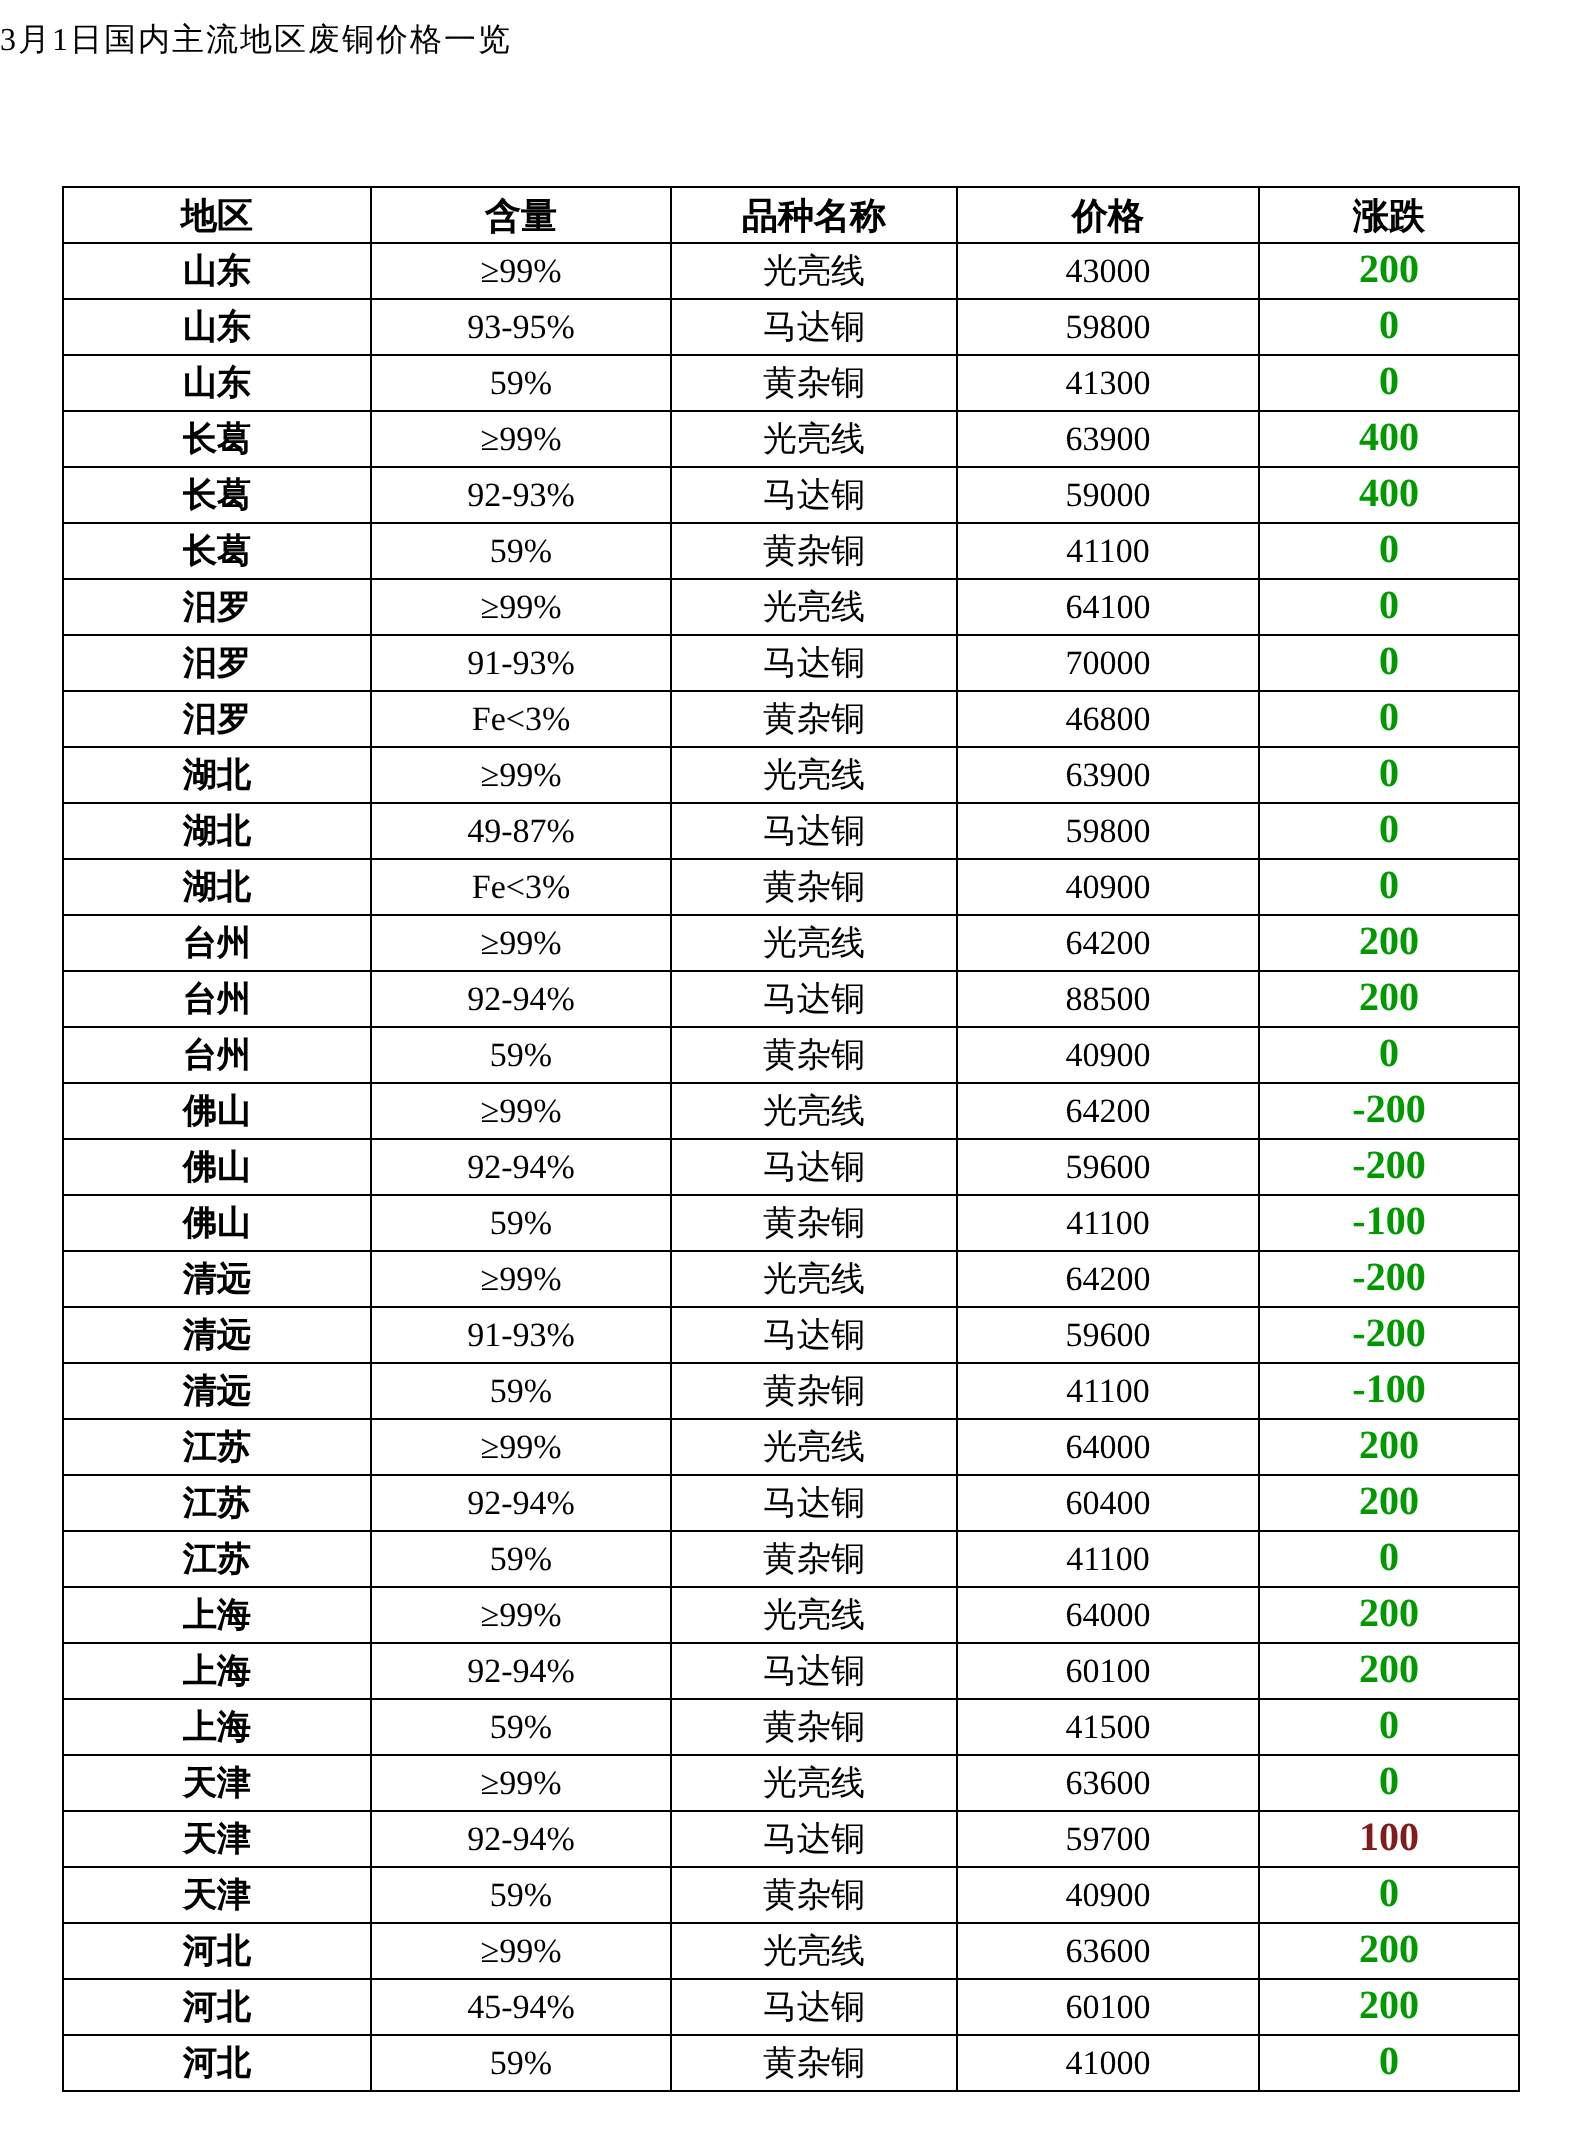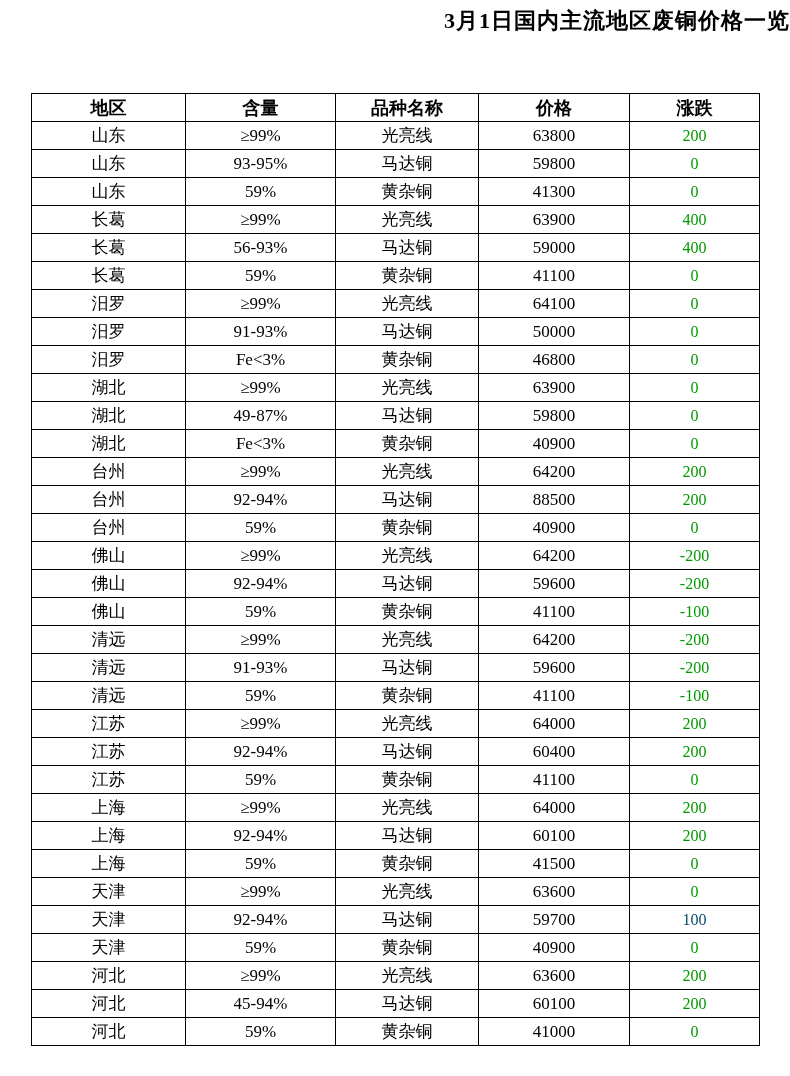--- a/index.html
+++ b/index.html
@@ -9,23 +9,23 @@
   }
   body {
     width: 790px;
     height: 1076px;
     font-family: "Liberation Serif", "DejaVu Serif", serif;
     color: #000000;
     overflow: hidden;
   }
   .page-title {
     margin: 8px 0 0 0;
-    text-align: right;
-    font-size: 22px;
-    font-weight: bold;
+    text-align: left;
+    font-size: 16px;
+    font-weight: normal;
     letter-spacing: 1px;
     line-height: 26px;
   }
   table.price-table {
     border-collapse: collapse;
     table-layout: fixed;
     margin: 59px 0 0 31px;
     width: 728px;
   }
   .price-table th,
@@ -39,26 +39,26 @@
     overflow: hidden;
   }
   .price-table th {
     font-weight: bold;
     font-size: 18px;
   }
   .price-table td {
     font-size: 17px;
   }
   .price-table td.col-region {
-    font-weight: normal;
+    font-weight: bold;
     text-align: center;
   }
   .price-table td.col-change {
-    font-weight: normal;
-    font-size: 16px;
+    font-weight: bold;
+    font-size: 20px;
   }
 </style>
 </head>
 <body>
 
 <h1 class="page-title">3月1日国内主流地区废铜价格一览</h1>
 
 <table class="price-table">
   <colgroup>
     <col style="width:154px">
@@ -74,21 +74,21 @@
         <th>品种名称</th>
         <th>价格</th>
         <th>涨跌</th>
       </tr>
   </thead>
   <tbody id="table-body">
       <tr>
         <td class="col-region">山东</td>
         <td class="col-content">≥99%</td>
         <td class="col-variety">光亮线</td>
-        <td class="col-price">63800</td>
+        <td class="col-price">43000</td>
         <td class="col-change" style="color: rgb(0, 153, 0);">200</td>
       </tr>
       <tr>
         <td class="col-region">山东</td>
         <td class="col-content">93-95%</td>
         <td class="col-variety">马达铜</td>
         <td class="col-price">59800</td>
         <td class="col-change" style="color: rgb(0, 153, 0);">0</td>
       </tr>
       <tr>
@@ -100,21 +100,21 @@
       </tr>
       <tr>
         <td class="col-region">长葛</td>
         <td class="col-content">≥99%</td>
         <td class="col-variety">光亮线</td>
         <td class="col-price">63900</td>
         <td class="col-change" style="color: rgb(0, 153, 0);">400</td>
       </tr>
       <tr>
         <td class="col-region">长葛</td>
-        <td class="col-content">56-93%</td>
+        <td class="col-content">92-93%</td>
         <td class="col-variety">马达铜</td>
         <td class="col-price">59000</td>
         <td class="col-change" style="color: rgb(0, 153, 0);">400</td>
       </tr>
       <tr>
         <td class="col-region">长葛</td>
         <td class="col-content">59%</td>
         <td class="col-variety">黄杂铜</td>
         <td class="col-price">41100</td>
         <td class="col-change" style="color: rgb(0, 153, 0);">0</td>
@@ -123,21 +123,21 @@
         <td class="col-region">汨罗</td>
         <td class="col-content">≥99%</td>
         <td class="col-variety">光亮线</td>
         <td class="col-price">64100</td>
         <td class="col-change" style="color: rgb(0, 153, 0);">0</td>
       </tr>
       <tr>
         <td class="col-region">汨罗</td>
         <td class="col-content">91-93%</td>
         <td class="col-variety">马达铜</td>
-        <td class="col-price">50000</td>
+        <td class="col-price">70000</td>
         <td class="col-change" style="color: rgb(0, 153, 0);">0</td>
       </tr>
       <tr>
         <td class="col-region">汨罗</td>
         <td class="col-content">Fe&lt;3%</td>
         <td class="col-variety">黄杂铜</td>
         <td class="col-price">46800</td>
         <td class="col-change" style="color: rgb(0, 153, 0);">0</td>
       </tr>
       <tr>
@@ -271,21 +271,21 @@
         <td class="col-content">≥99%</td>
         <td class="col-variety">光亮线</td>
         <td class="col-price">63600</td>
         <td class="col-change" style="color: rgb(0, 153, 0);">0</td>
       </tr>
       <tr>
         <td class="col-region">天津</td>
         <td class="col-content">92-94%</td>
         <td class="col-variety">马达铜</td>
         <td class="col-price">59700</td>
-        <td class="col-change" style="color: #0c4a6e;">100</td>
+        <td class="col-change" style="color: #7f1d1d;">100</td>
       </tr>
       <tr>
         <td class="col-region">天津</td>
         <td class="col-content">59%</td>
         <td class="col-variety">黄杂铜</td>
         <td class="col-price">40900</td>
         <td class="col-change" style="color: rgb(0, 153, 0);">0</td>
       </tr>
       <tr>
         <td class="col-region">河北</td>

